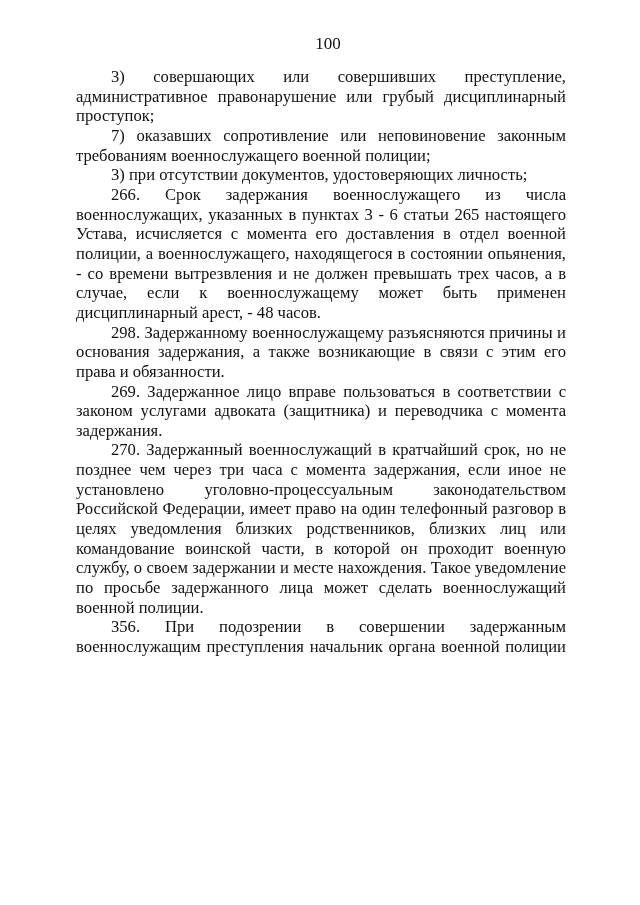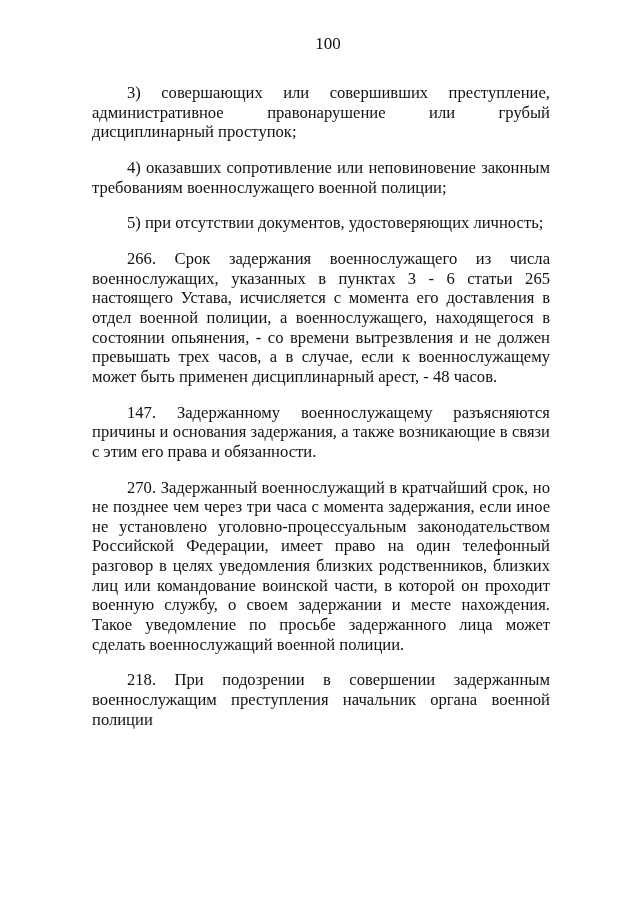--- a/index.html
+++ b/index.html
@@ -26,33 +26,34 @@
     }
     .content {
       position: absolute;
       top: 67px;
       left: 76px;
       width: 490px;
       font-size: 16.6px;
       line-height: 19.65px;
     }
     .para {
-      margin: 16px;
+      margin: 0;
       text-indent: 35px;
       text-align: justify;
       text-align-last: left;
       hyphens: none;
     }
   </style>
 </head>
 <body>
 
 <div class="page-number">100</div>
 
 <div class="content">
   <p class="para">3) совершающих или совершивших преступление, административное правонарушение или грубый дисциплинарный проступок;</p>
-  <p class="para">4) оказавших сопротивление или неповиновение законным требованиям военнослужащего военной полиции;</p>
-  <p class="para">5) при отсутствии документов, удостоверяющих личность;</p>
+  <p class="para">7) оказавших сопротивление или неповиновение законным требованиям военнослужащего военной полиции;</p>
+  <p class="para">3) при отсутствии документов, удостоверяющих личность;</p>
   <p class="para">266. Срок задержания военнослужащего из числа военнослужащих, указанных в пунктах 3 - 6 статьи 265 настоящего Устава, исчисляется с момента его доставления в отдел военной полиции, а военнослужащего, находящегося в состоянии опьянения, - со времени вытрезвления и не должен превышать трех часов, а в случае, если к военнослужащему может быть применен дисциплинарный арест, - 48 часов.</p>
-  <p class="para">147. Задержанному военнослужащему разъясняются причины и основания задержания, а также возникающие в связи с этим его права и обязанности.</p>
+  <p class="para">298. Задержанному военнослужащему разъясняются причины и основания задержания, а также возникающие в связи с этим его права и обязанности.</p>
+  <p class="para">269. Задержанное лицо вправе пользоваться в соответствии с законом услугами адвоката (защитника) и переводчика с момента задержания.</p>
   <p class="para">270. Задержанный военнослужащий в кратчайший срок, но не позднее чем через три часа с момента задержания, если иное не установлено уголовно-процессуальным законодательством Российской Федерации, имеет право на один телефонный разговор в целях уведомления близких родственников, близких лиц или командование воинской части, в которой он проходит военную службу, о своем задержании и месте нахождения. Такое уведомление по просьбе задержанного лица может сделать военнослужащий военной полиции.</p>
-  <p class="para" style="text-align-last: justify;">218. При подозрении в совершении задержанным военнослужащим преступления начальник органа военной полиции</p>
+  <p class="para" style="text-align-last: justify;">356. При подозрении в совершении задержанным военнослужащим преступления начальник органа военной полиции</p>
 </div>
 
 </body></html>

